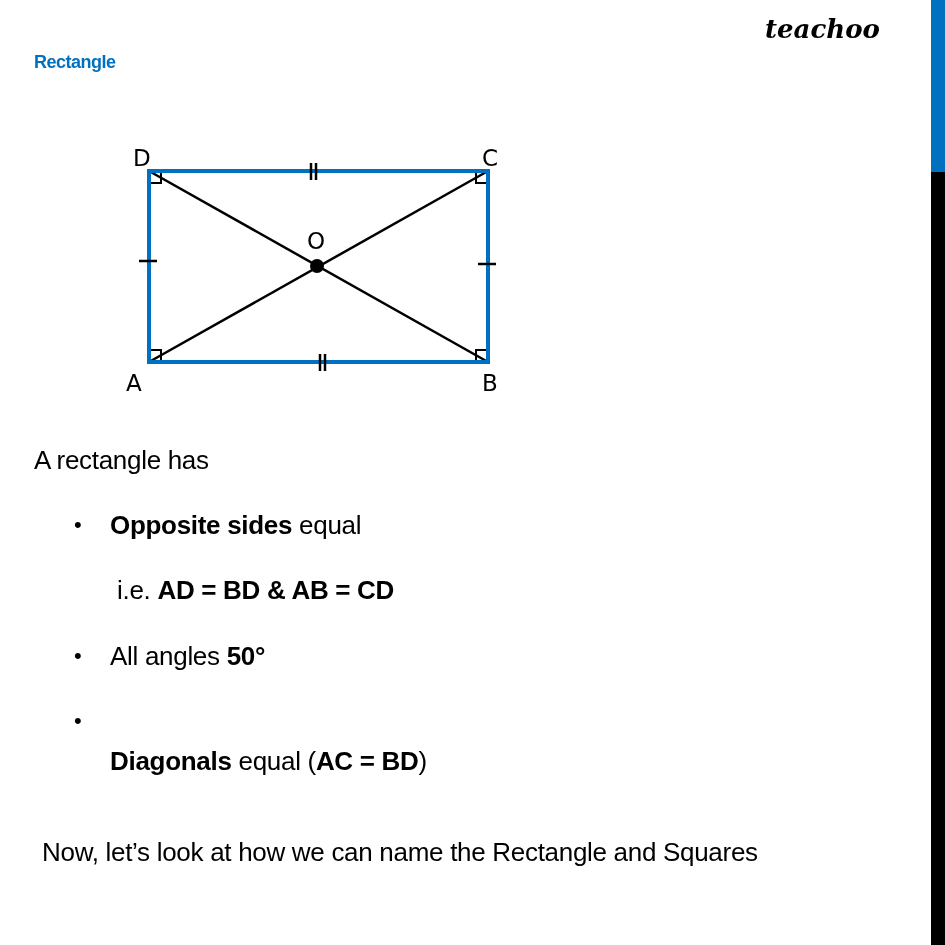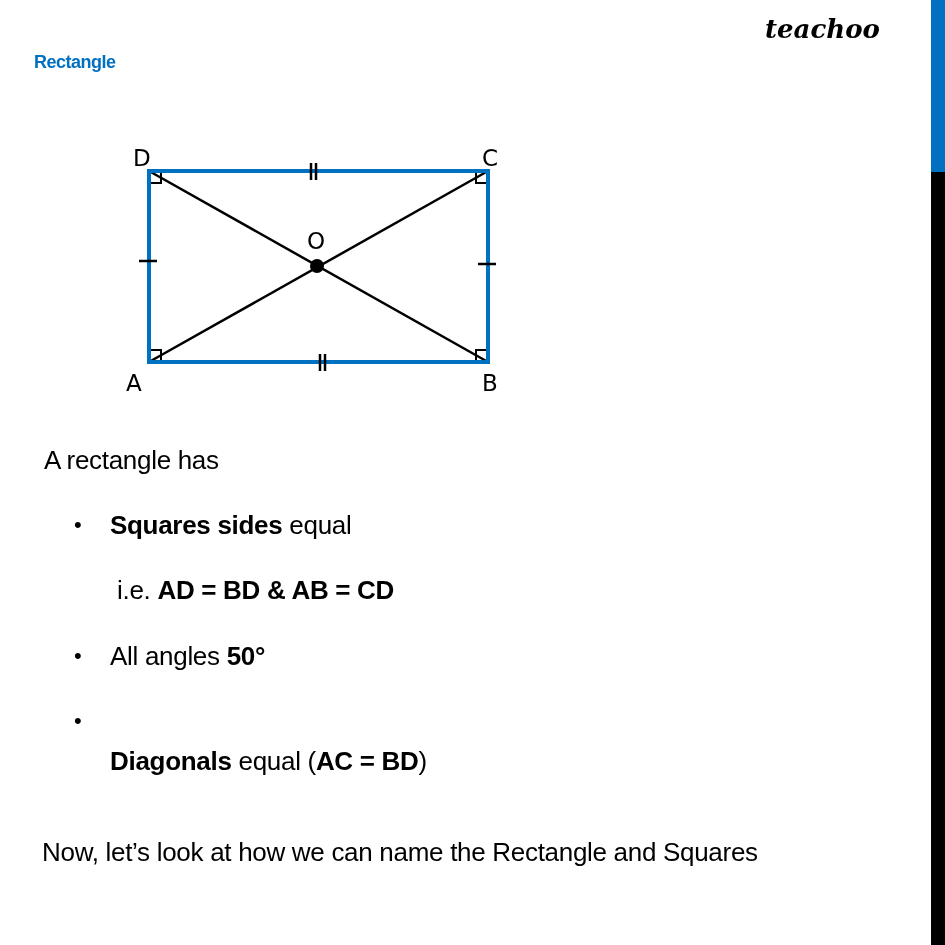--- a/index.html
+++ b/index.html
@@ -64,24 +64,24 @@
 
   <circle cx="317" cy="266" r="7" fill="#000"></circle>
 
   <text class="lbl" x="133" y="166">D</text>
   <text class="lbl" x="482" y="166">C</text>
   <text class="lbl" x="126" y="391">A</text>
   <text class="lbl" x="482" y="391">B</text>
   <text class="lbl" x="307" y="249">O</text>
 </svg>
 
-<div class="text-line" style="left:44px; top:445px;">A rectangle has</div>
+<div class="text-line" style="left:34px; top:445px;">A rectangle has</div>
 
 <span class="bullet" style="left:74px; top:512px;">•</span>
-<div class="text-line" style="left:110px; top:510px;"><b>Squares sides</b><span> equal</span></div>
+<div class="text-line" style="left:110px; top:510px;"><b>Opposite sides</b><span> equal</span></div>
 
 <div class="text-line" style="left:117px; top:575px;"><span>i.e. </span><b>AD = BD &amp; AB = CD</b></div>
 
 <span class="bullet" style="left:74px; top:643px;">•</span>
 <div class="text-line" style="left:110px; top:641px;"><span>All angles </span><b>50°</b></div>
 
 <span class="bullet" style="left:74px; top:708px;">•</span>
 <div class="text-line" style="left:110px; top:746px;"><b>Diagonals</b><span> equal (</span><b>AC = BD</b><span>)</span></div>
 
 <div class="text-line" style="left:42px; top:837px;">Now, let’s look at how we can name the Rectangle and Squares</div>

